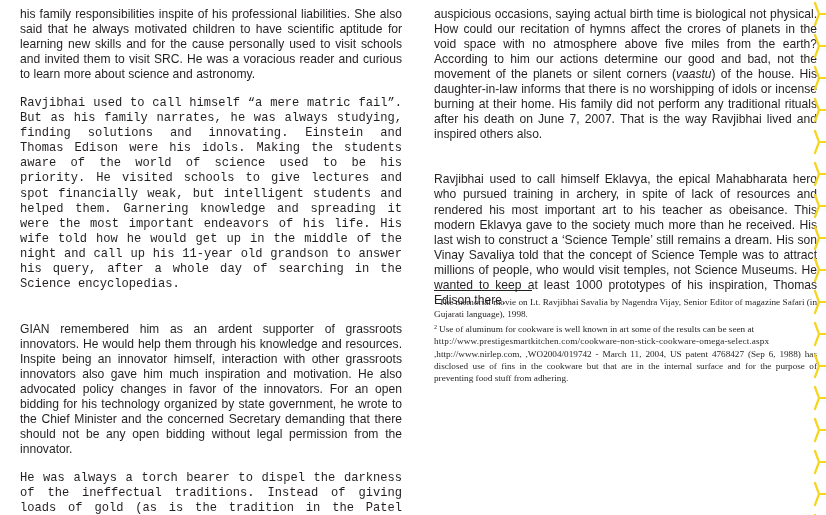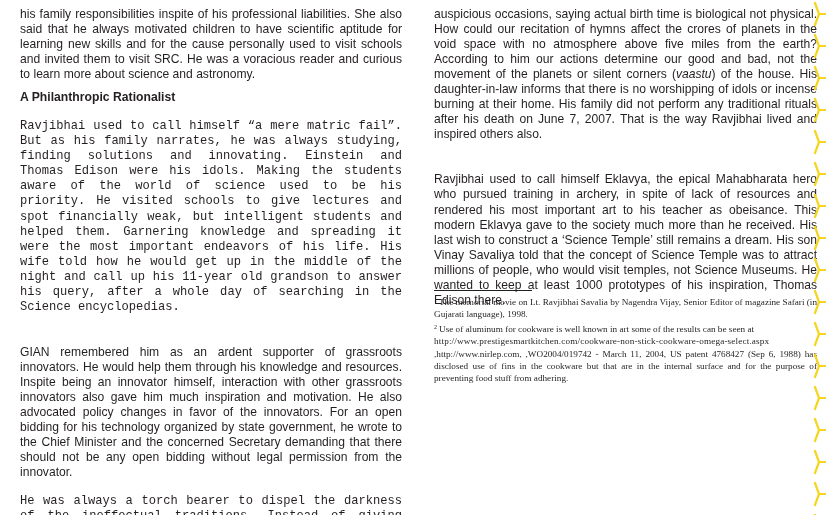--- a/index.html
+++ b/index.html
@@ -41,21 +41,20 @@
     .border-deco {
       position: absolute; right: 0; top: 0; width: 14px; height: 515px;
     }
     em { }
   </style>
 </head>
 <body>
 
 <div class="col left">
   <p>his family responsibilities inspite of his professional liabilities. She also said that he always motivated children to have scientific aptitude for learning new skills and for the cause personally used to visit schools and invited them to visit SRC. He was a voracious reader and curious to learn more about science and astronomy.</p>
-  <h3 class="h-phil">A Philanthropic Rationalist</h3>
   <p class="after-h">Ravjibhai used to call himself “a mere matric fail”. But as his family narrates, he was always studying, finding solutions and innovating. Einstein and Thomas Edison were his idols. Making the students aware of the world of science used to be his priority. He visited schools to give lectures and spot financially weak, but intelligent students and helped them. Garnering knowledge and spreading it were the most important endeavors of his life. His wife told how he would get up in the middle of the night and call up his 11-year old grandson to answer his query, after a whole day of searching in the Science encyclopedias.</p>
   <p class="gap">GIAN remembered him as an ardent supporter of grassroots innovators. He would help them through his knowledge and resources. Inspite being an innovator himself, interaction with other grassroots innovators also gave him much inspiration and motivation. He also advocated policy changes in favor of the innovators. For an open bidding for his technology organized by state government, he wrote to the Chief Minister and the concerned Secretary demanding that there should not be any open bidding without legal permission from the innovator.</p>
   <p class="after-h">He was always a torch bearer to dispel the darkness of the ineffectual traditions. Instead of giving loads of gold (as is the tradition in the Patel society) to daughter Kirti in marriage, he got medals made of it and instituted awards and scholarships for poor but intelligent students. Though an atheist, he had read lot of religious books of Jainism, Buddhism, Christianity and Hinduism. He would laugh away astrological predictions related to birth and</p>
 </div>
 
 <div class="col right">
   <p><span>auspicious occasions, saying actual birth time is biological not physical. How could our recitation of hymns affect the crores of planets in the void space with no atmosphere above five miles from the earth? According to him our actions determine our good and bad, not the movement of the planets or silent corners (</span><em>vaastu</em><span>) of the house. His daughter-in-law informs that there is no worshipping of idols or incense burning at their home. His family did not perform any traditional rituals after his death on June 7, 2007. That is the way Ravjibhai lived and inspired others also.</span></p>
   <p class="gap">Ravjibhai used to call himself Eklavya, the epical Mahabharata hero who pursued training in archery, in spite of lack of resources and rendered his most important art to his teacher as obeisance. This modern Eklavya gave to the society much more than he received. His last wish to construct a ‘Science Temple’ still remains a dream. His son Vinay Savaliya told that the concept of Science Temple was to attract millions of people, who would visit temples, not Science Museums. He wanted to keep at least 1000 prototypes of his inspiration, Thomas Edison there.</p>
 </div>
 

